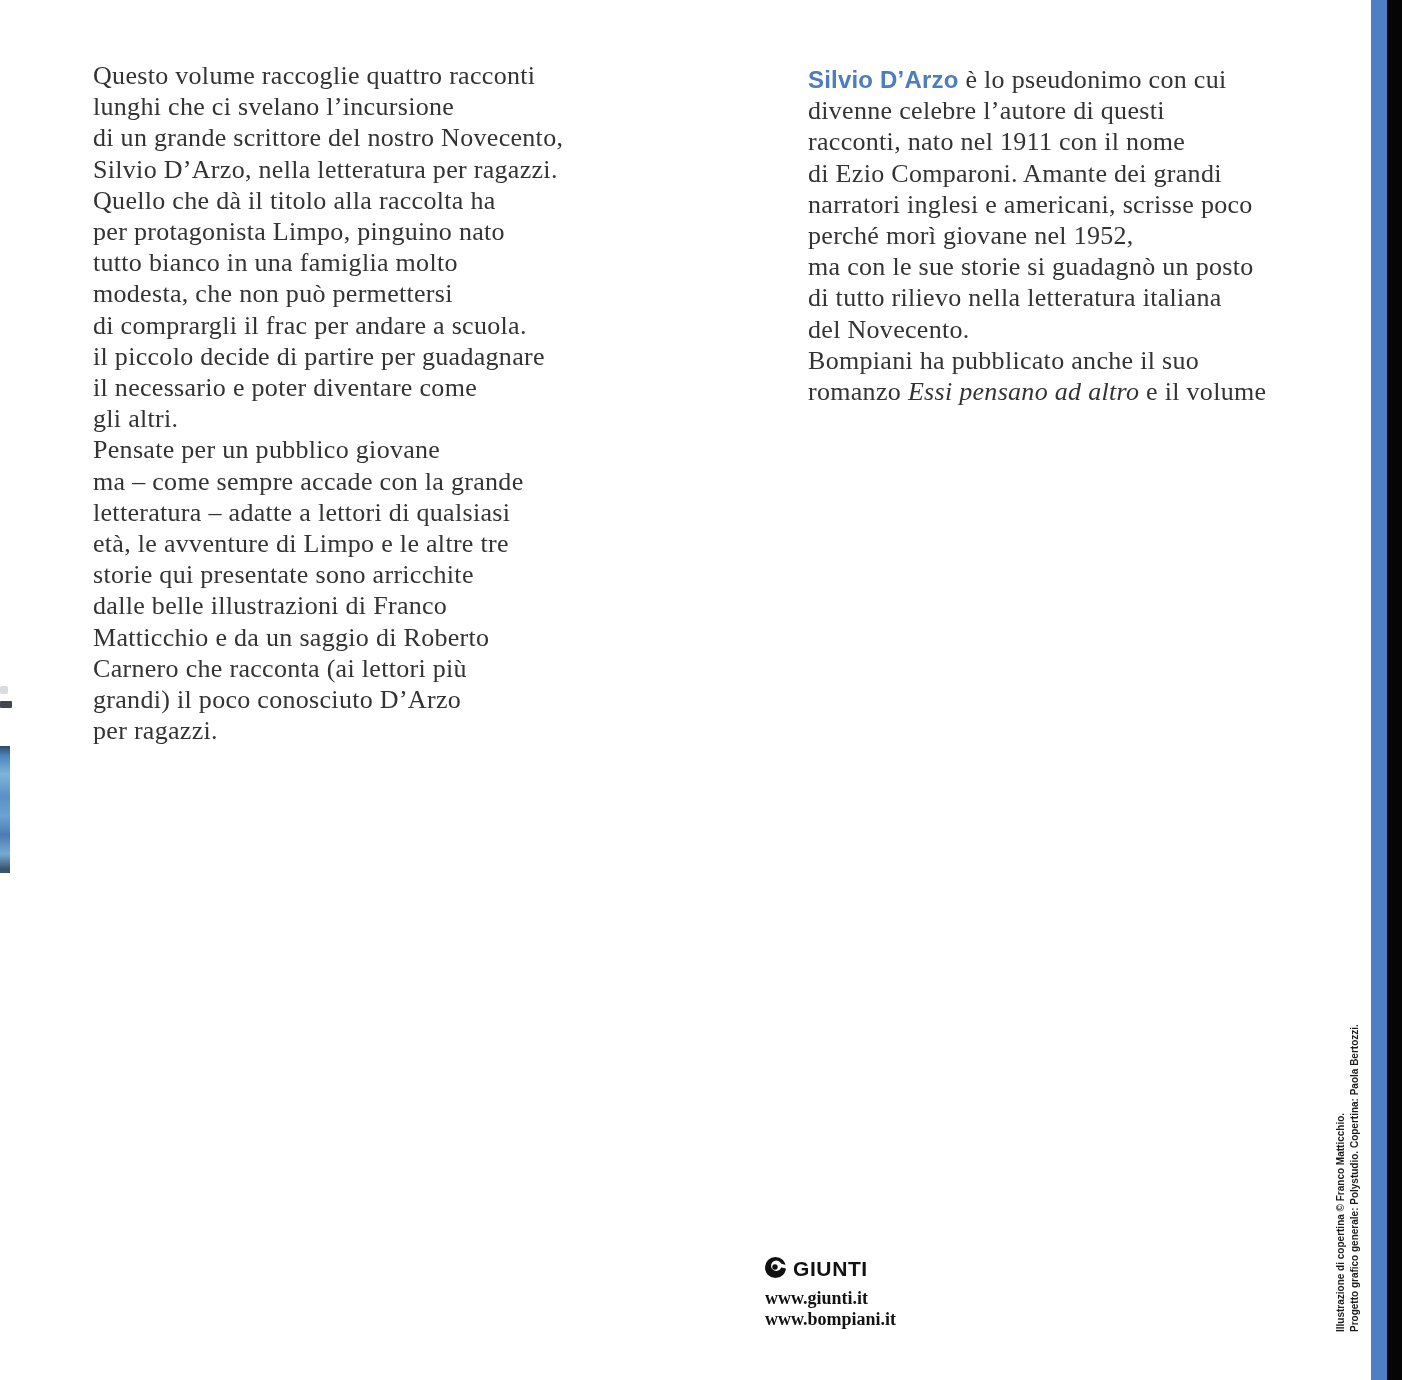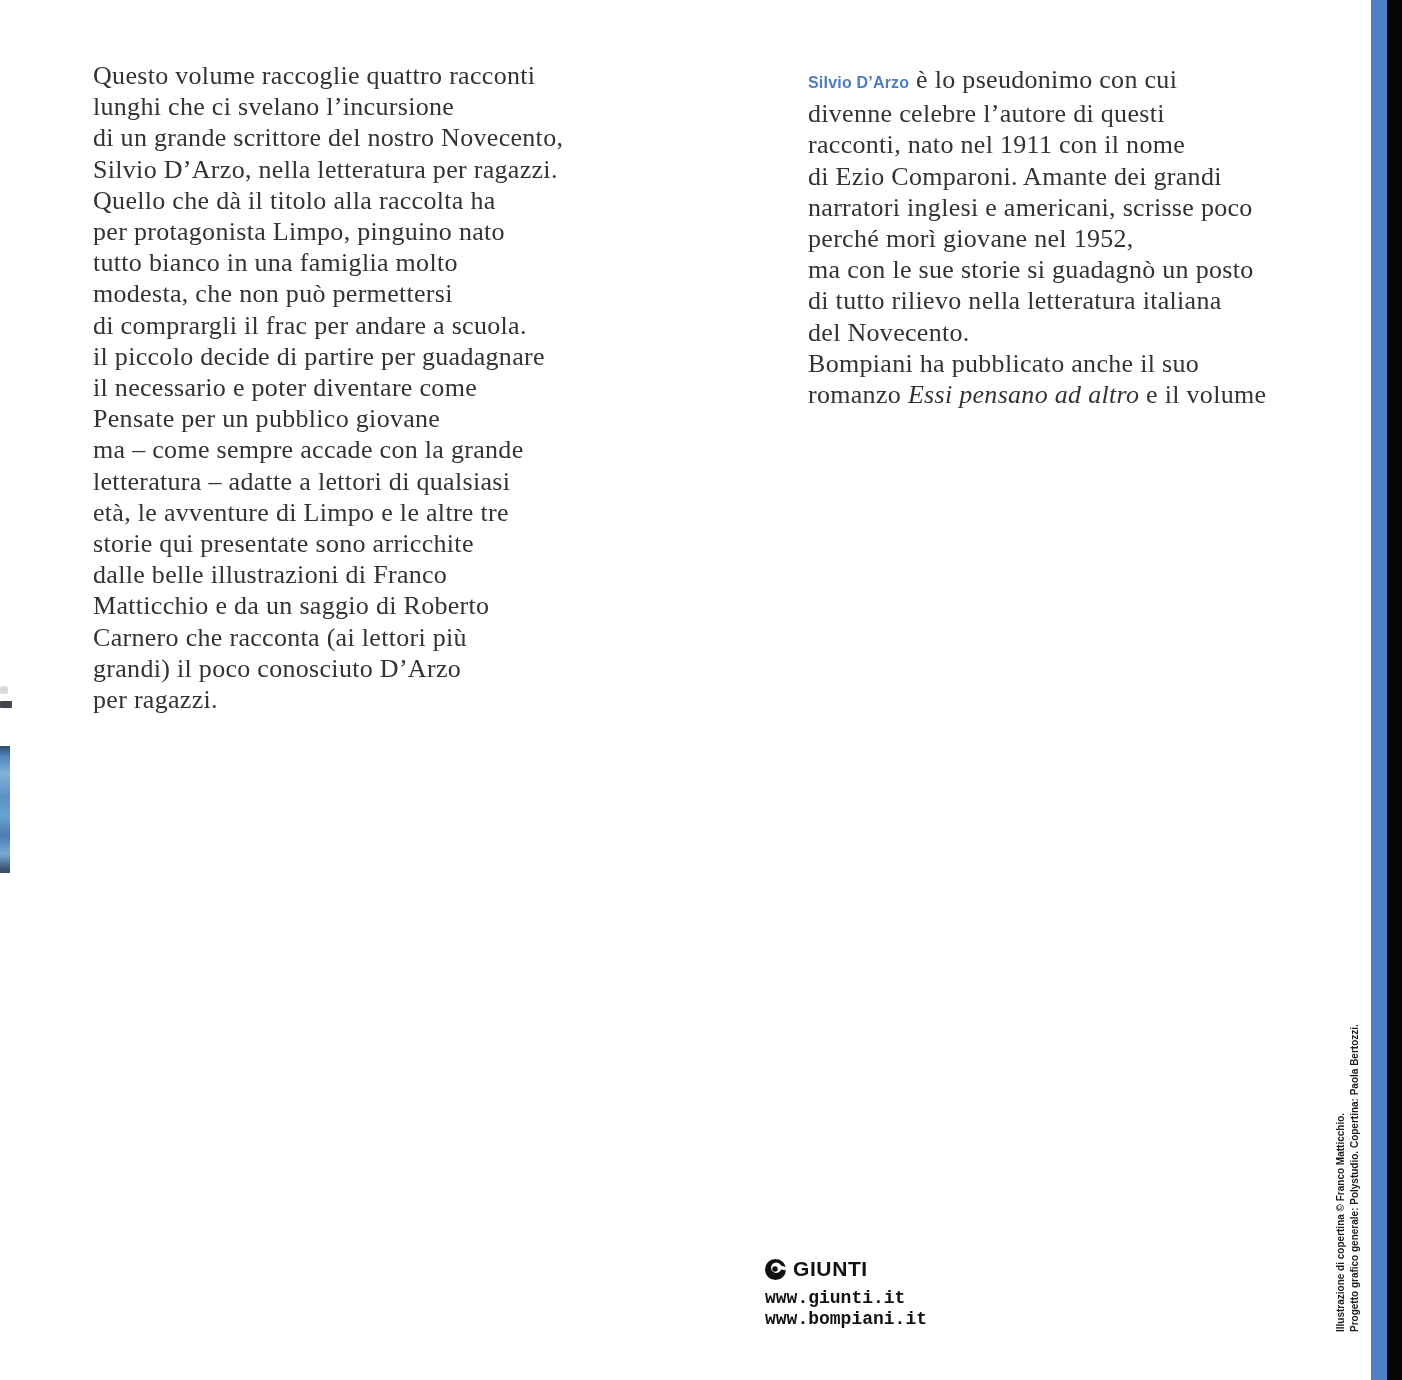--- a/index.html
+++ b/index.html
@@ -28,39 +28,39 @@
     letter-spacing:0.3px;
     font-weight:400;
   }
   .col .line{white-space:nowrap;}
   .left-col{left:93px;top:60px;width:540px;}
   .right-col{left:808px;top:64px;width:520px;}
 
   .lead{
     font-family:"Liberation Sans", sans-serif;
     font-weight:700;
-    font-size:16px;
+    font-size:24px;
     color:var(--accent-blue);
     letter-spacing:0.2px;
   }
   .italic{font-style:italic;}
 
   
   .publisher{
     position:absolute;left:765px;top:1257px;
-    display:flex;align-items:center;gap:7px;
+    display:flex;align-items:flex-start;gap:7px;
   }
   .publisher .wordmark{
     font-family:"Liberation Sans", sans-serif;
     font-weight:700;font-size:21px;letter-spacing:0.6px;
     color:var(--footer-black);
   }
   .urls{
     position:absolute;left:765px;top:1288px;
-    font-family:Liberation Mono, monospace;
+    font-family:Liberation Serif, serif;
     font-weight:700;font-size:18px;line-height:21px;
     color:var(--footer-black);
   }
 
   
   .credits{
     position:absolute;left:1334px;top:1332px;
     transform:rotate(-90deg);
     transform-origin:0 0;
     font-family:"Liberation Sans", sans-serif;
@@ -104,20 +104,21 @@
     <div class="line">lunghi che ci svelano l’incursione</div>
     <div class="line">di un grande scrittore del nostro Novecento,</div>
     <div class="line">Silvio D’Arzo, nella letteratura per ragazzi.</div>
     <div class="line">Quello che dà il titolo alla raccolta ha</div>
     <div class="line">per protagonista Limpo, pinguino nato</div>
     <div class="line">tutto bianco in una famiglia molto</div>
     <div class="line">modesta, che non può permettersi</div>
     <div class="line">di comprargli il frac per andare a scuola.</div>
     <div class="line">il piccolo decide di partire per guadagnare</div>
     <div class="line">il necessario e poter diventare come</div>
+    <div class="line">gli altri.</div>
     <div class="line">Pensate per un pubblico giovane</div>
     <div class="line">ma – come sempre accade con la grande</div>
     <div class="line">letteratura – adatte a lettori di qualsiasi</div>
     <div class="line">età, le avventure di Limpo e le altre tre</div>
     <div class="line">storie qui presentate sono arricchite</div>
     <div class="line">dalle belle illustrazioni di Franco</div>
     <div class="line">Matticchio e da un saggio di Roberto</div>
     <div class="line">Carnero che racconta (ai lettori più</div>
     <div class="line">grandi) il poco conosciuto D’Arzo</div>
     <div class="line">per ragazzi.</div>

